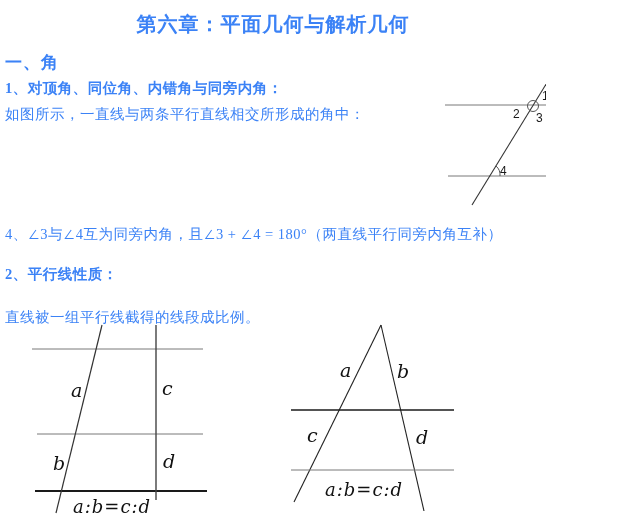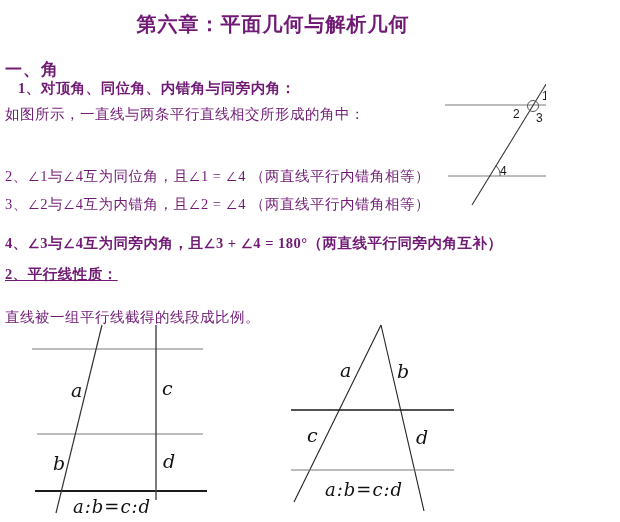--- a/index.html
+++ b/index.html
@@ -2,40 +2,40 @@
 <html><head>
 <meta charset="utf-8">
 <style>
   html, body { margin: 0; padding: 0; background: #ffffff; }
   .page {
     position: relative;
     width: 546px;
     height: 522px;
     background: #ffffff;
     font-family: "Liberation Serif", serif;
-    color: #701a75;
+    color: #3b82f6;
     overflow: hidden;
   }
   .abs { position: absolute; white-space: nowrap; }
   .doc-title {
     left: 0; right: 0; top: 11px;
     text-align: center;
     font-size: 20px;
     font-weight: bold;
     letter-spacing: 1px;
   }
-  .h-angle   { left: 5px; top: 58px;  font-size: 17px;   font-weight: bold; letter-spacing: 1px; }
-  .h-sub     { left: 18px; top: 79px;  font-size: 14.5px; font-weight: bold; letter-spacing: 0.5px; }
+  .h-angle   { left: 5px; top: 51px;  font-size: 17px;   font-weight: bold; letter-spacing: 1px; }
+  .h-sub     { left: 5px; top: 79px;  font-size: 14.5px; font-weight: bold; letter-spacing: 0.5px; }
   .p-body    { left: 5px; font-size: 14.5px; letter-spacing: 0.5px; }
   .p-intro   { top: 105px; }
   .item-1    { top: 139px; }
   .item-2    { top: 167px; }
   .item-3    { top: 195px; }
-  .item-4    { top: 234px; font-weight: bold; }
-  .h-sec2    { left: 5px; top: 265px; font-size: 14.5px; font-weight: bold; letter-spacing: 0.5px; text-decoration: underline; }
+  .item-4    { top: 225px; }
+  .h-sec2    { left: 5px; top: 265px; font-size: 14.5px; font-weight: bold; letter-spacing: 0.5px; }
   .p-sec2    { top: 308px; }
   .fig { position: absolute; }
   .fig-transversal { left: 440px; top: 40px; }
   .fig-left        { left: 25px;  top: 318px; }
   .fig-right       { left: 285px; top: 318px; }
   .lbl-num {
     font-family: "Liberation Sans", sans-serif;
     font-size: 12px;
     fill: #1a1a1a;
   }
@@ -57,22 +57,20 @@
 <body>
 
 <div class="page">
 
   <div class="abs doc-title">第六章：平面几何与解析几何</div>
 
   <div class="abs h-angle">一、角</div>
   <div class="abs h-sub">1、对顶角、同位角、内错角与同旁内角：</div>
   <div class="abs p-body p-intro">如图所示，一直线与两条平行直线相交所形成的角中：</div>
 
-  <div class="abs p-body item-2">2、∠1与∠4互为同位角，且∠1 = ∠4 （两直线平行内错角相等）</div>
-  <div class="abs p-body item-3">3、∠2与∠4互为内错角，且∠2 = ∠4 （两直线平行内错角相等）</div>
   <div class="abs p-body item-4">4、∠3与∠4互为同旁内角，且∠3 + ∠4 = 180°（两直线平行同旁内角互补）</div>
 
   <div class="abs h-sec2">2、平行线性质：</div>
   <div class="abs p-body p-sec2">直线被一组平行线截得的线段成比例。</div>
 
   <svg class="fig fig-transversal" width="180" height="172" viewBox="0 0 180 172">
     <line x1="5" y1="65" x2="178" y2="65" stroke="#787878" stroke-width="1"></line>
     <line x1="8" y1="136" x2="178" y2="136" stroke="#787878" stroke-width="1"></line>
     <line x1="130" y1="5" x2="32" y2="165" stroke="#333333" stroke-width="1.1"></line>
     <circle cx="93" cy="66" r="5.5" fill="none" stroke="#555555" stroke-width="1"></circle>

